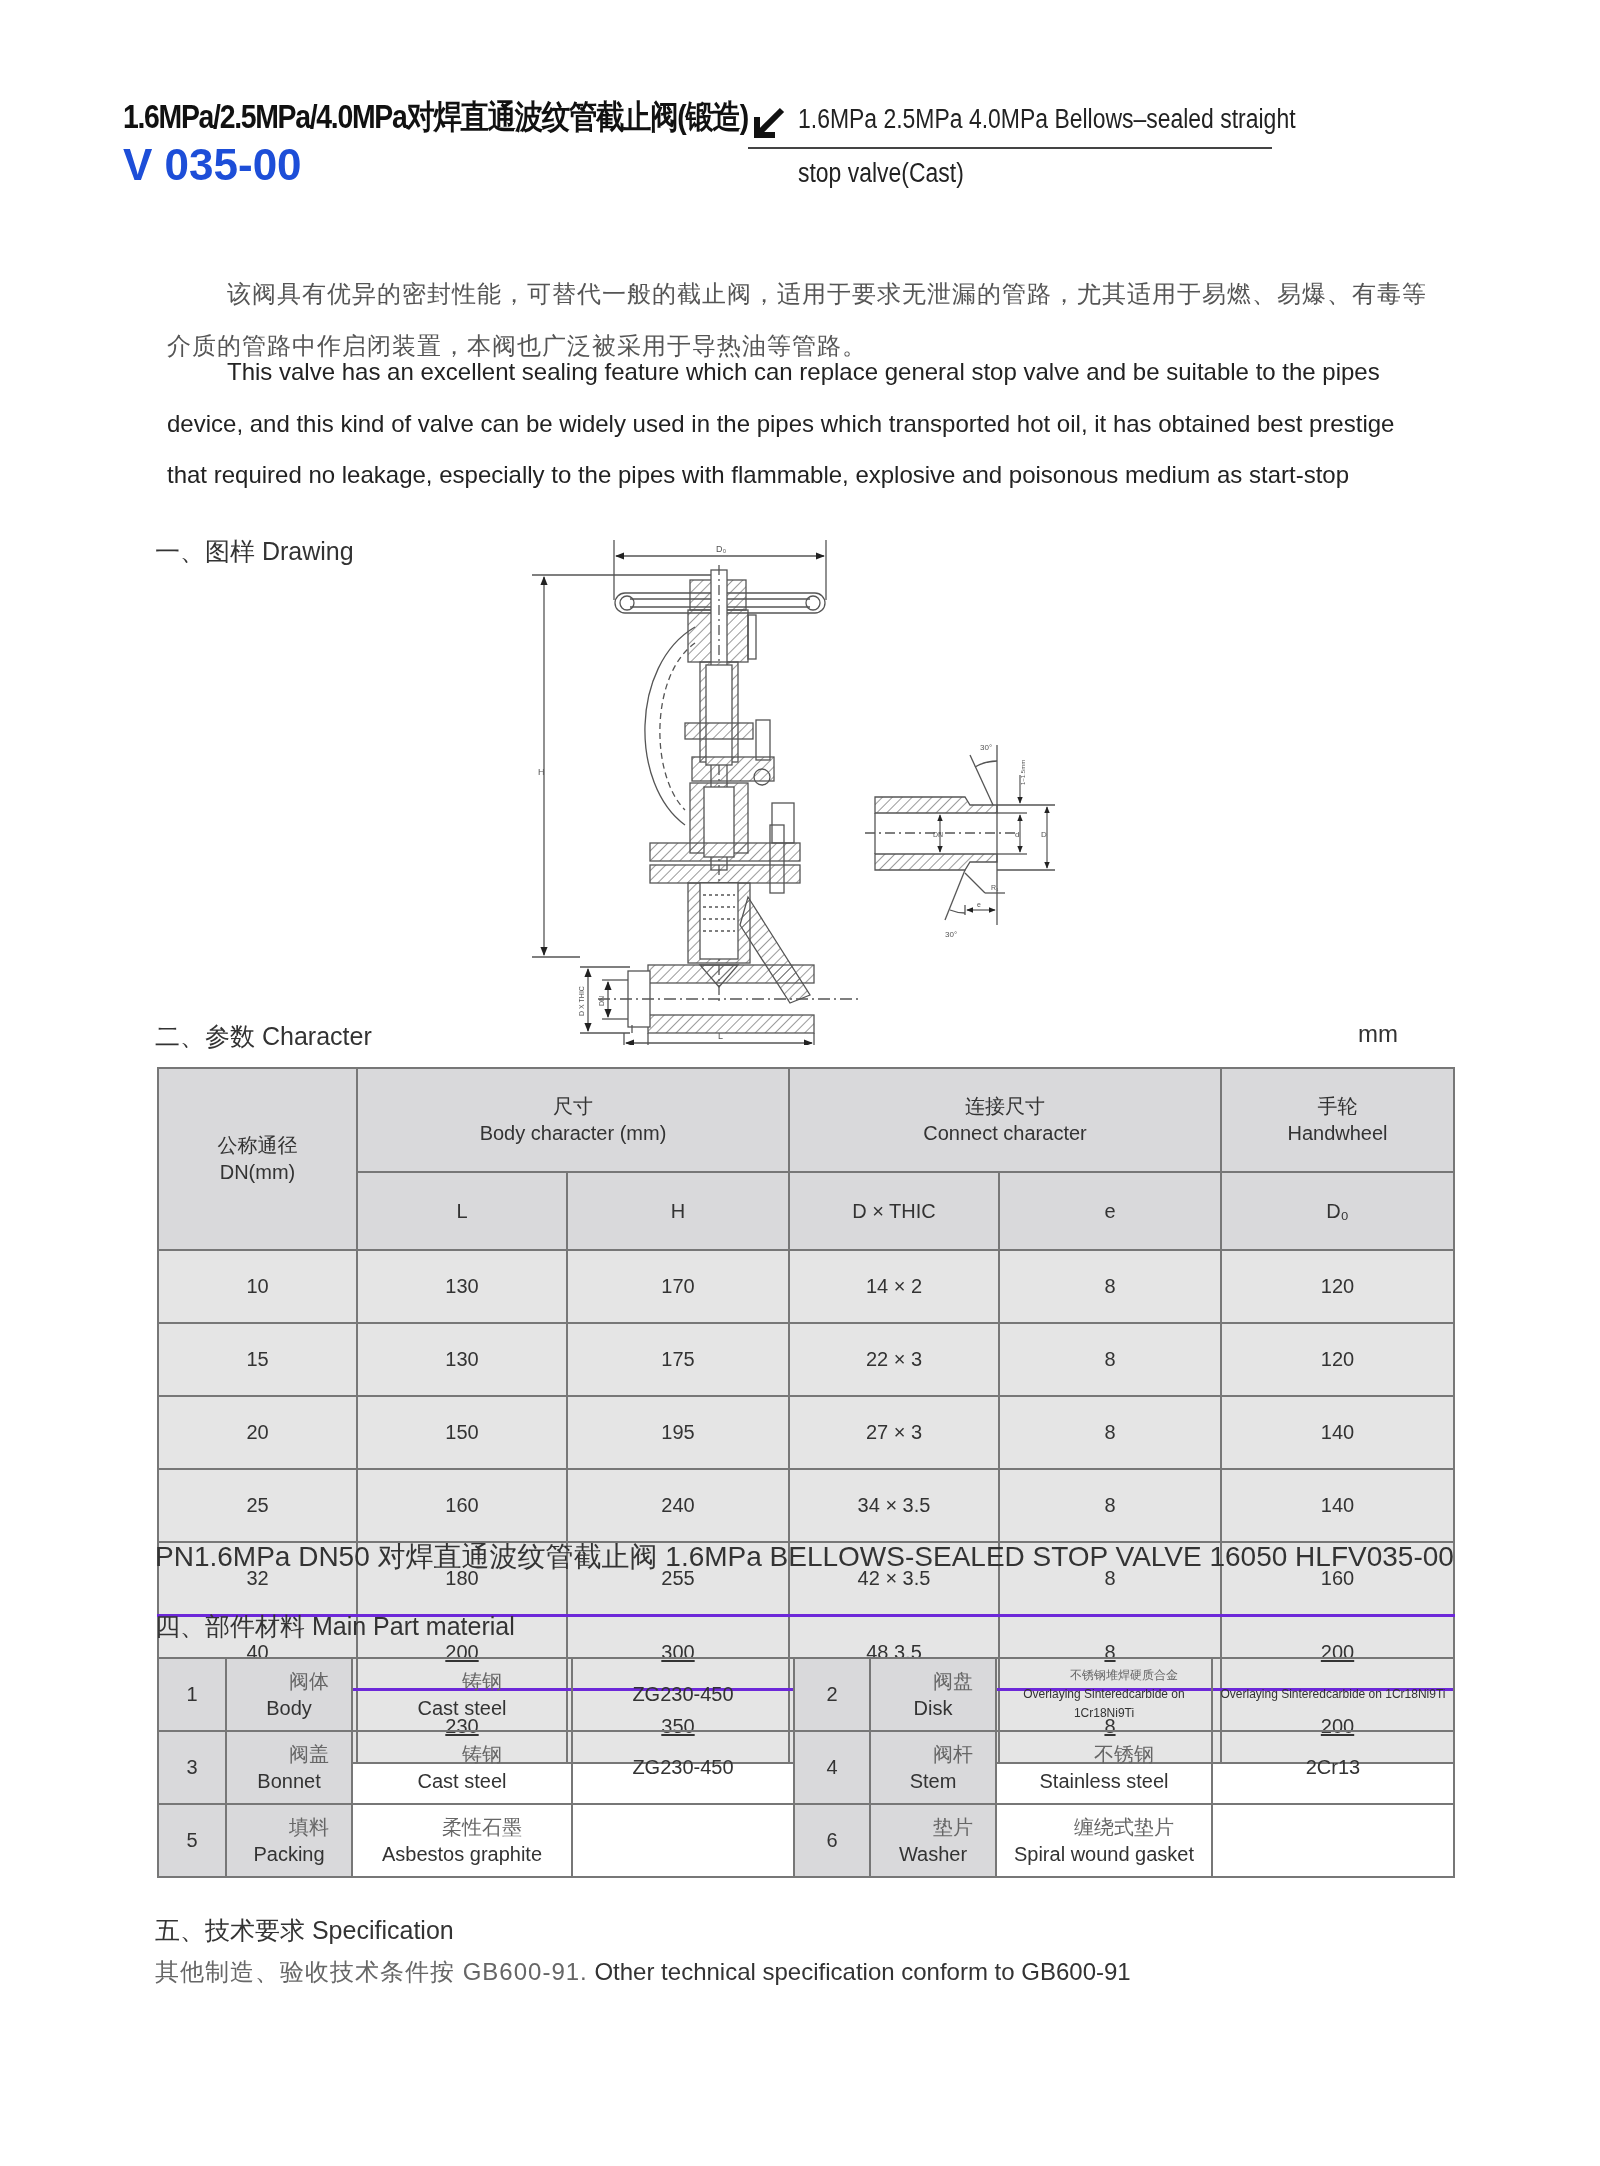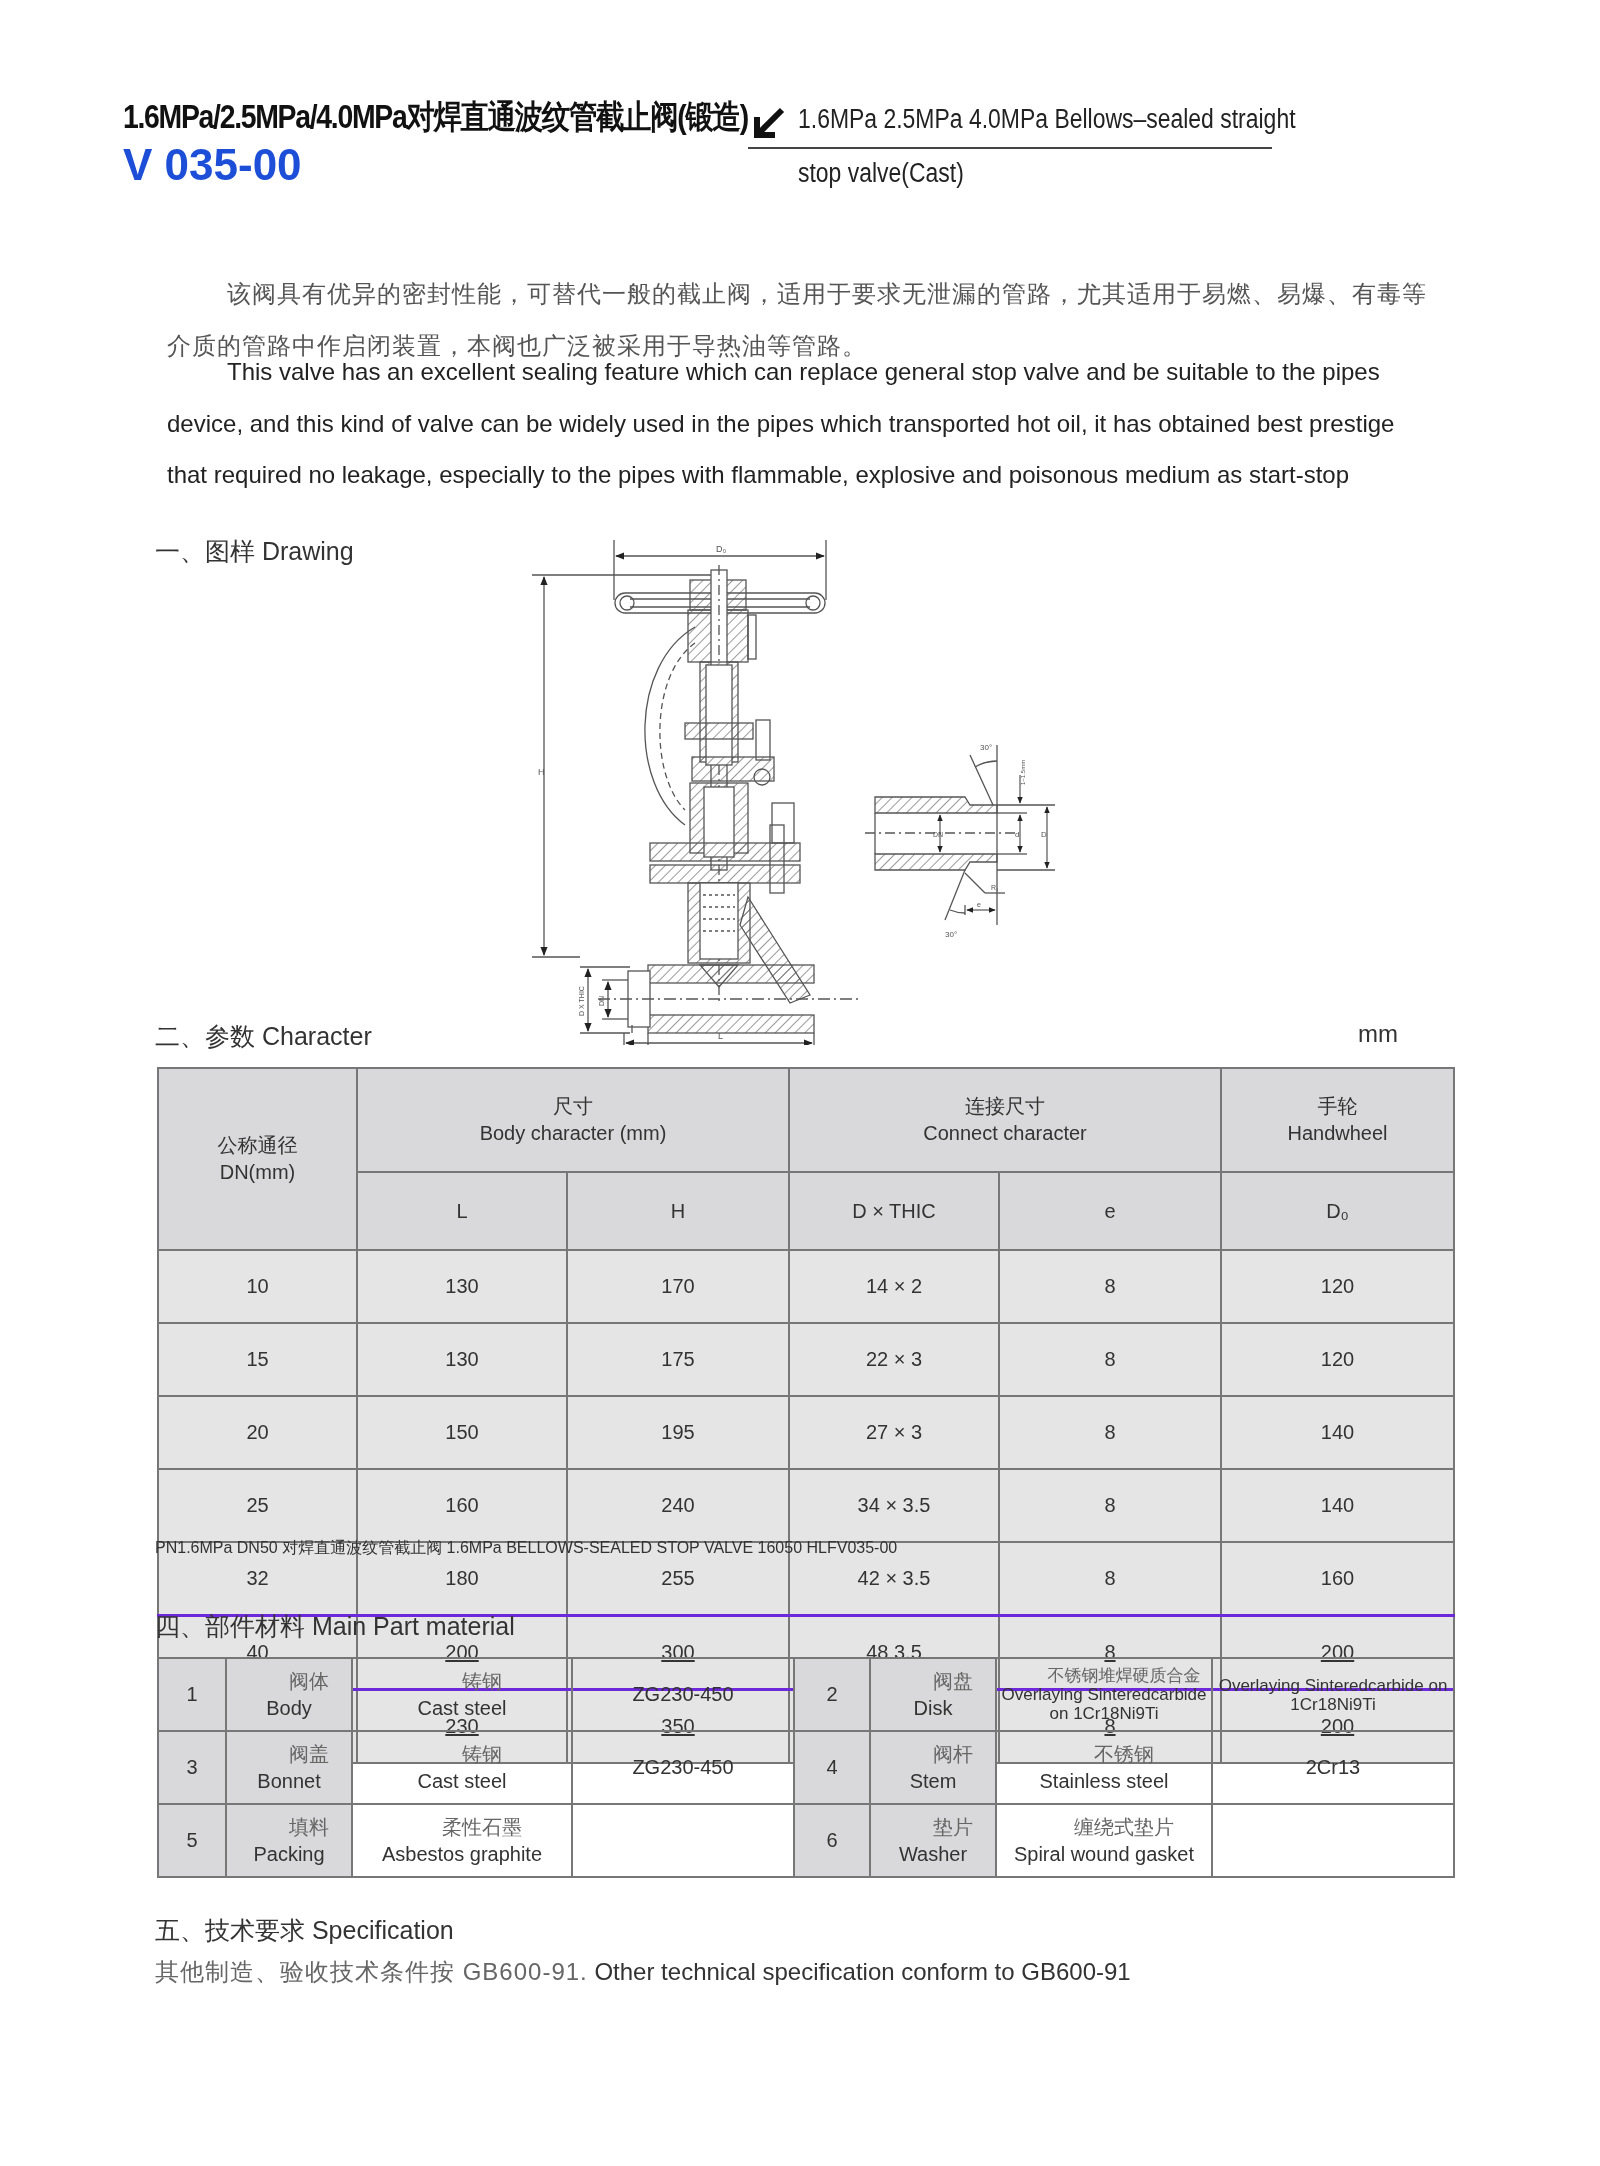--- a/index.html
+++ b/index.html
@@ -39,29 +39,29 @@
   }
   table.spec td, table.spec th {
     border: 2px solid #777; text-align: center; padding: 16px; font-weight: normal;
   }
   table.spec thead th { background: #d9d9db; }
   table.spec .h-top { height: 70px; line-height: 27px; }
   table.spec .h-bot { height: 44px; }
   table.spec tbody td { height: 39px; line-height: 39px; background: #e5e5e5; }
   table.spec tbody tr.thick td { border-top: 3px solid #6d28d9; text-decoration: underline; }
 
-  .order { left: 155px; top: 1538px; font-size: 16px; color: #333; white-space: nowrap; }
+  .order { left: 155px; top: 1538px; font-size: 28px; color: #333; white-space: nowrap; }
 
   table.parts {
     position: absolute; left: 157px; top: 1657px; width: 1296px;
     border-collapse: collapse; font-size: 20px; color: #333; table-layout: fixed;
   }
   table.parts td { border: 2px solid #777; text-align: center; height: 71px; padding: 0; line-height: 27px; }
   table.parts td.gray { background: #d9d9db; }
-  table.parts td.small { font-size: 17px; line-height: 19px; border-radius: 18px; }
+  table.parts td.small { font-size: 12px; line-height: 19px; border-radius: 18px; }
   table.parts .cn { color: #666; padding-left: 40px; }
 
   .spec-h { left: 155px; top: 1914px; }
   .spec-t { left: 155px; top: 1956px; font-size: 24px; color: #333; white-space: nowrap; }
   .spec-t .cn { color: #666; letter-spacing: 1px; }
 
   svg text { font-family: "Liberation Sans", sans-serif; }
 </style>
 </head>
 <body>

